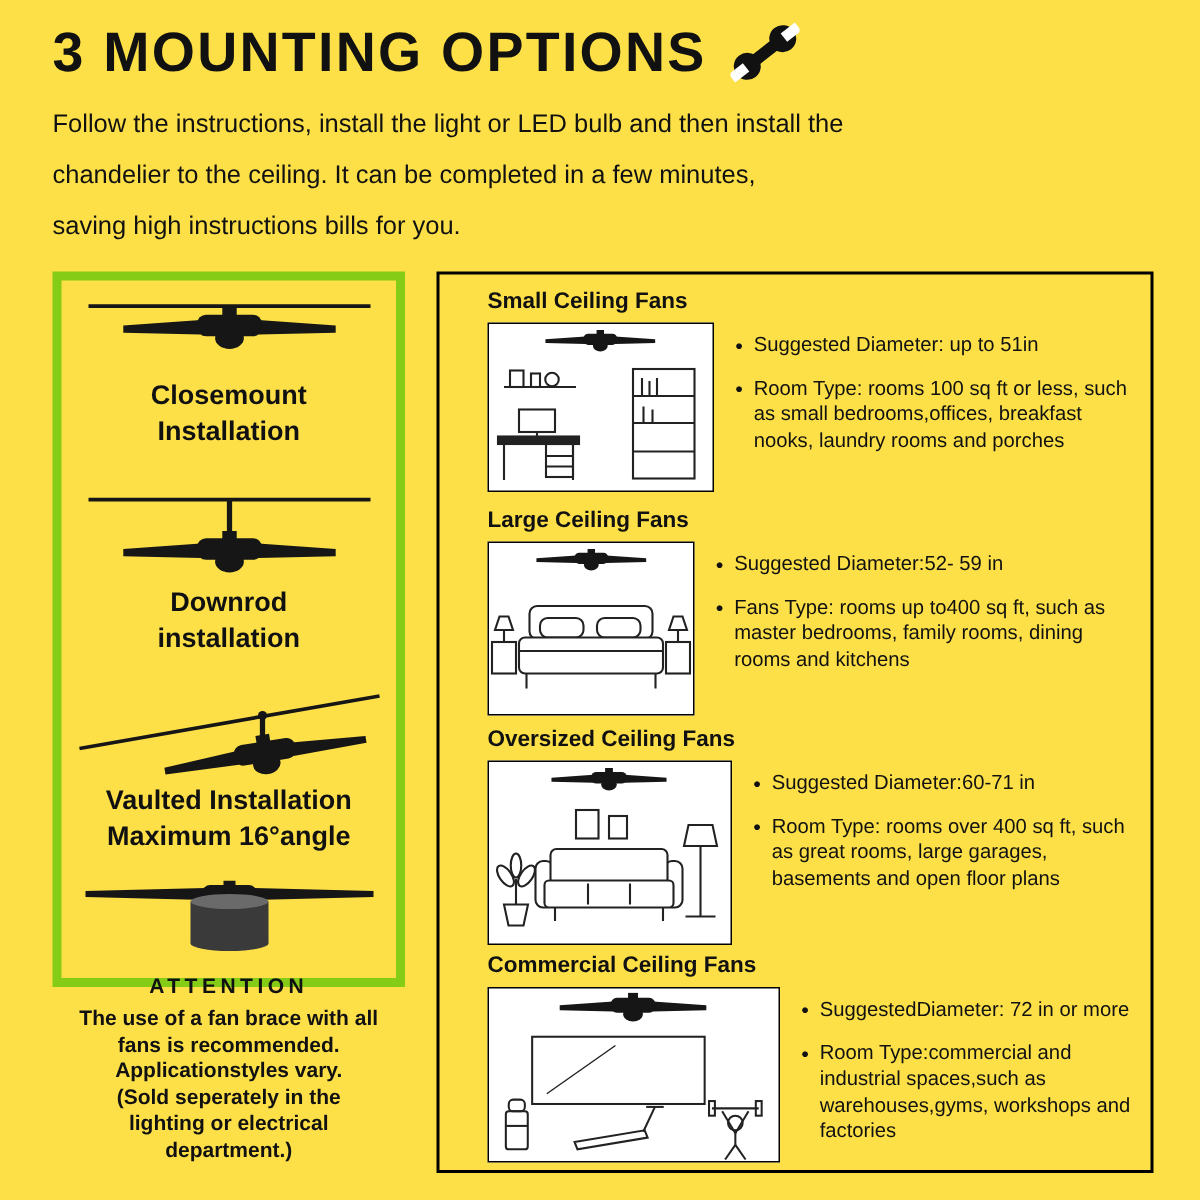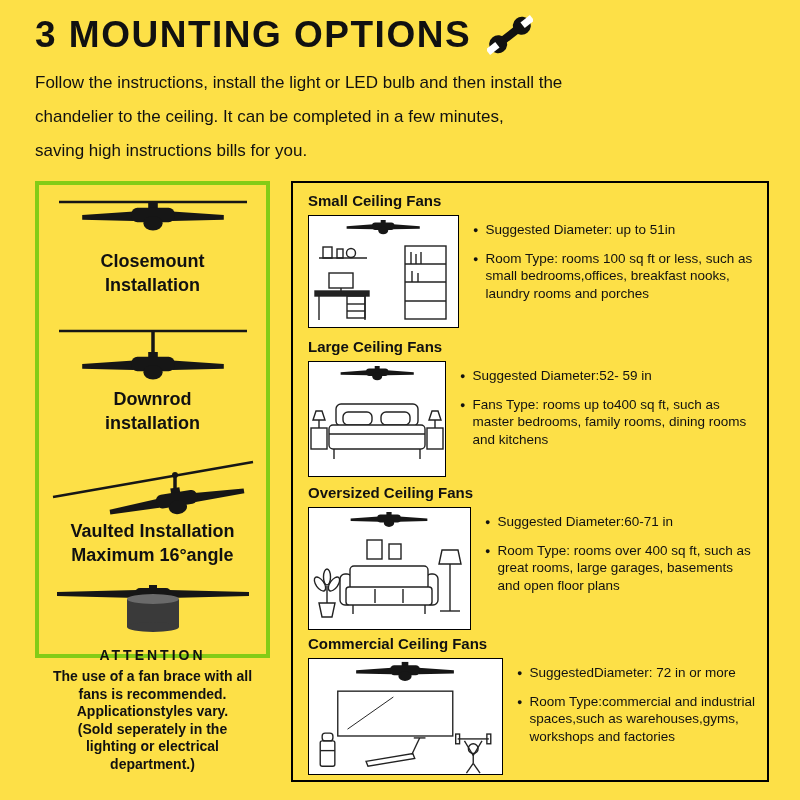--- a/index.html
+++ b/index.html
@@ -7,30 +7,30 @@
   body { width:800px; height:800px; font-family:"Liberation Sans", sans-serif; color:#111; }
   .page { position:relative; width:800px; height:800px; background:#fde047; overflow:hidden; }
 
   .header { position:absolute; left:35px; top:14px; display:flex; align-items:center; gap:16px; }
   .title { font-size:37px; font-weight:bold; letter-spacing:1.5px; white-space:nowrap; }
 
   .intro { position:absolute; left:35px; top:66px; font-size:17px; line-height:34px; }
   .intro span { display:block; white-space:nowrap; }
 
   .left-box { position:absolute; left:35px; top:181px; width:235px; height:477px;
-              border:4px solid #84cc16; display:flex; flex-direction:column; align-items:center; }
+              border:6px solid #84cc16; display:flex; flex-direction:column; align-items:center; }
   .left-box svg { display:block; flex:none; }
   .opt-label { font-size:18px; font-weight:bold; text-align:center; line-height:24px; }
   .opt-label span { display:block; }
   .attention-title { font-size:14px; font-weight:bold; letter-spacing:3px; }
   .attention-body { font-size:14px; font-weight:bold; line-height:17.5px; text-align:center; }
   .attention-body span { display:block; }
 
   .right-box { position:absolute; left:291px; top:181px; width:478px; height:601px;
-               border:2px solid #000; padding:8px 6px 0 15px; }
+               border:2px solid #000; padding:8px 6px 0 32px; }
   .section-title { font-size:15px; font-weight:bold; line-height:20px; margin-bottom:4px; }
   .section-body { display:flex; gap:14px; align-items:flex-start; }
   .illus-box { border:1.5px solid #000; flex:none; font-size:0; background:#fff; }
   .illus-box svg { display:block; }
   .bullets { flex:1; padding-top:6px; padding-right:4px; display:flex; flex-direction:column; gap:10px; list-style:none; }
   .bullets li { display:flex; gap:7px; font-size:13.5px; line-height:17.5px; }
   .dot { font-size:9px; line-height:17.5px; flex:none; padding-top:1px; }
 
   .sec1 { margin-bottom:9px; }
   .sec2 { margin-bottom:6px; }

